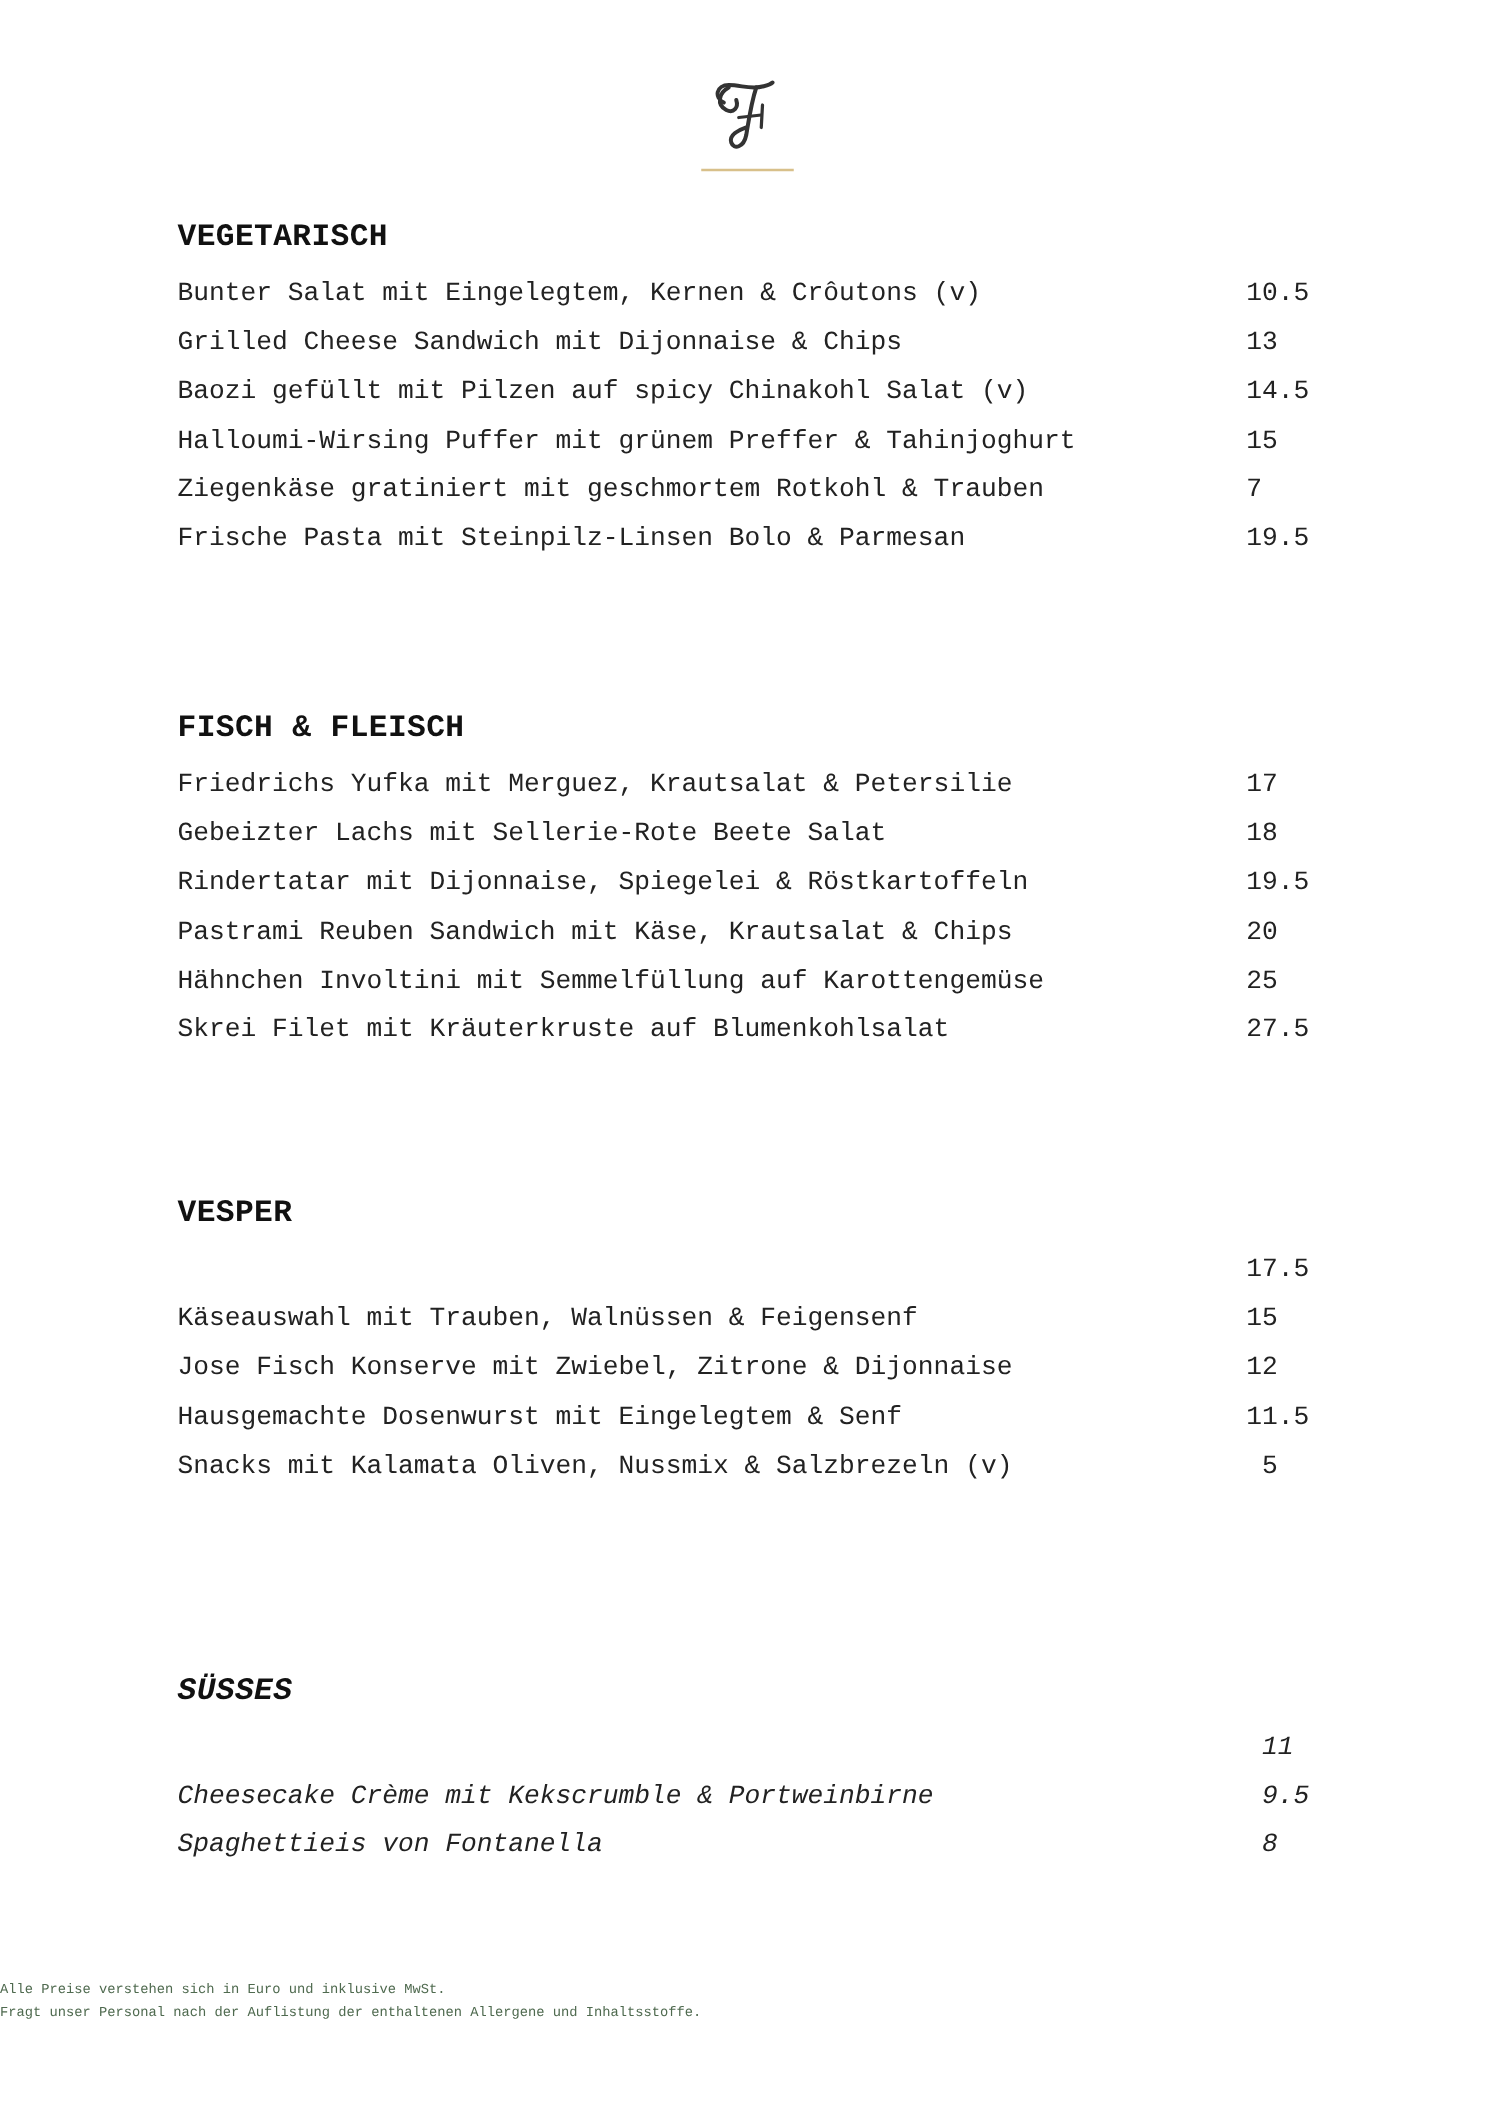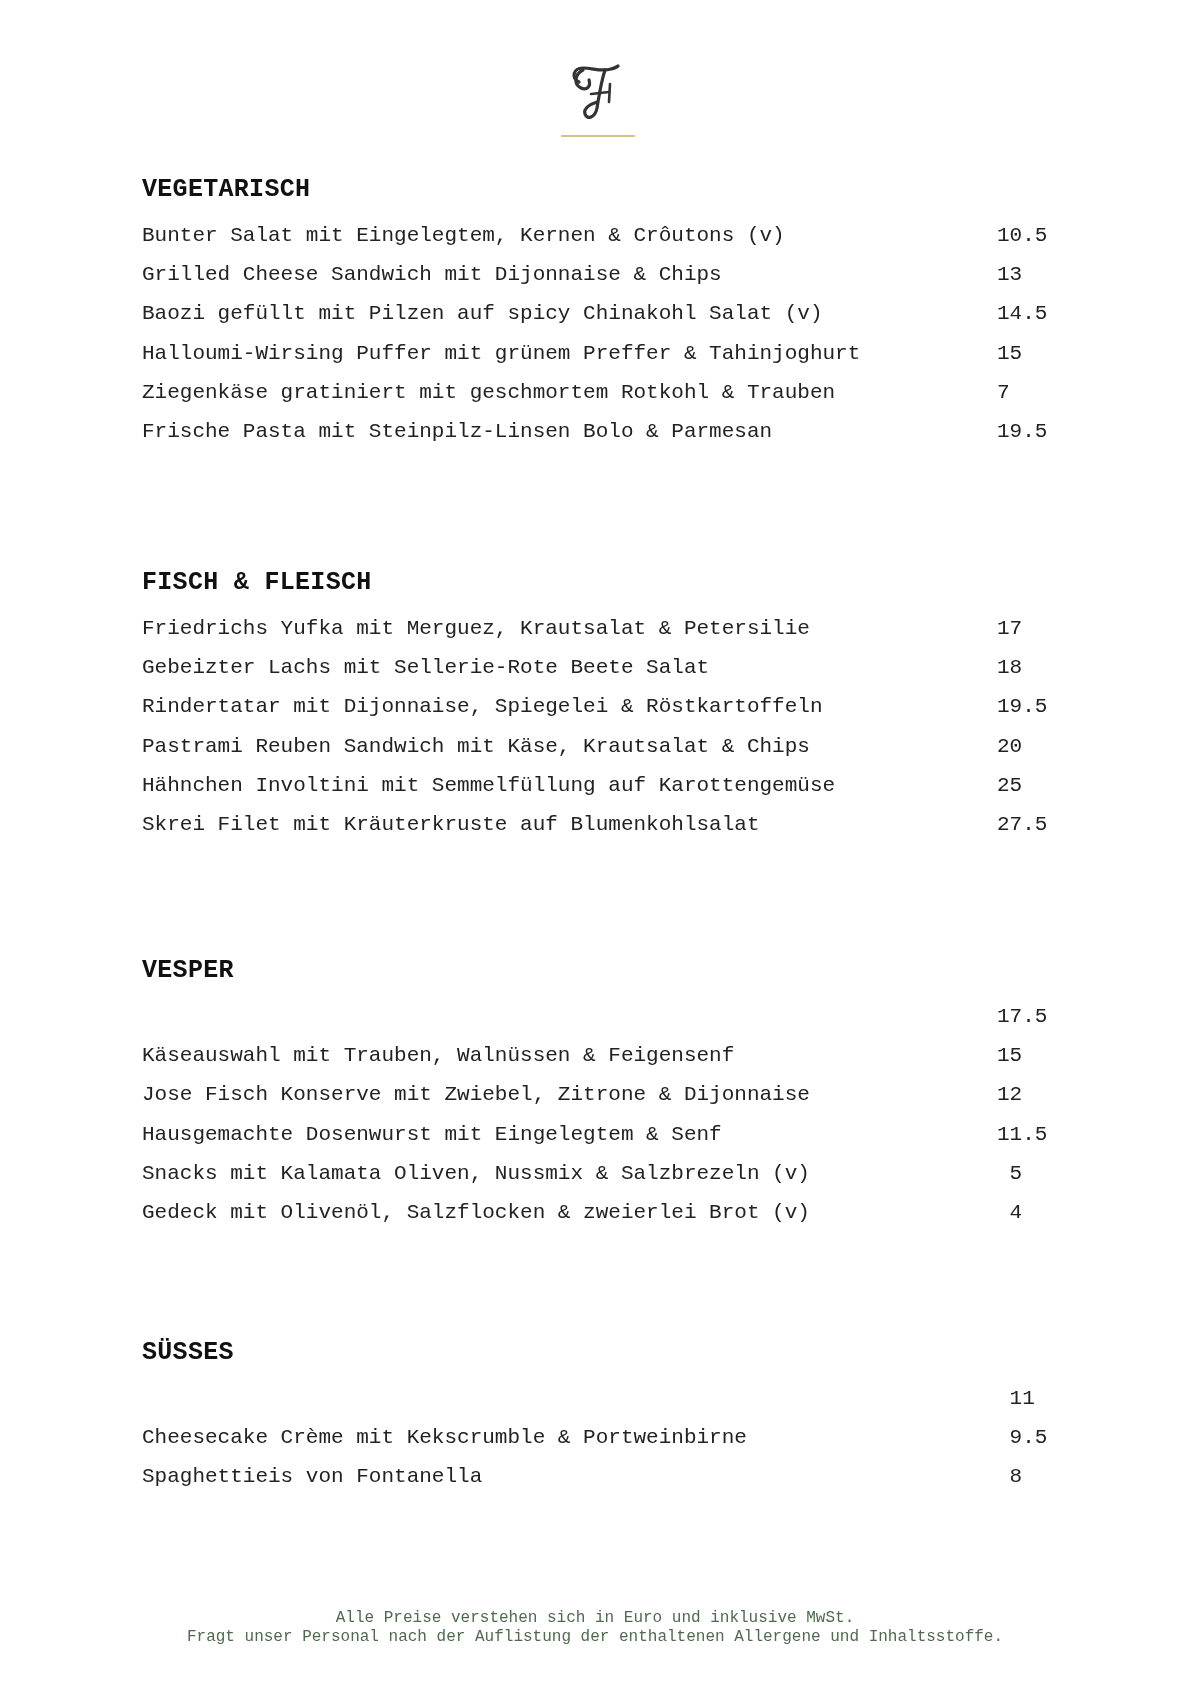--- a/index.html
+++ b/index.html
@@ -9,22 +9,22 @@
           display: flex; justify-content: center; }
   .logo svg { width: 60px; height: 66px; }
   .gold-rule { position: absolute; left: 561px; top: 135px; width: 74px; height: 2px; }
   .section { position: absolute; left: 142px; width: 920px; }
   .section-title { font-weight: bold; font-size: 25px; color: #111111;
                    letter-spacing: 0.3px; height: 34px; line-height: 34px; margin: 0; }
   .items { margin-top: 9px; }
   .item { position: relative; height: 39.2px; line-height: 39.2px; font-size: 21px; }
   .item-name { white-space: pre; color: #222222; }
   .item-price { position: absolute; left: 855px; top: 0; white-space: pre; color: #222222; }
-  .footer { position: absolute; left: 0; width: 1190px; top: 1583px; text-align: center;
-            font-size: 16px; line-height: 19px; margin-top: 26px; }
+  .footer { position: absolute; left: 0; width: 1190px; top: 1583px; 
+            font-size: 11px; line-height: 19px; }
   .footer div { white-space: pre; }
 </style>
 </head>
 <body>
 
 <div class="logo">
   <svg viewBox="0 0 60 66">
     <path d="M14 22 C6 18 8 8 18 8 C28 8 36 12 46 9 C50 8 52 7 53 6" fill="none" stroke="#333" stroke-width="3.2" stroke-linecap="round"></path>
     <path d="M18 10 C10 14 8 24 16 28 C22 31 26 26 24 20" fill="none" stroke="#333" stroke-width="3.2" stroke-linecap="round"></path>
     <path d="M40 10 C36 22 34 36 32 48 C30 58 22 60 20 54 C18 48 26 44 32 42" fill="none" stroke="#333" stroke-width="3.2" stroke-linecap="round"></path>
@@ -59,25 +59,24 @@
 </div>
 
 <div class="section" style="top:954px;">
   <h2 class="section-title">VESPER</h2>
   <div class="items">
     <div class="item"><span class="item-price">17.5</span></div>
     <div class="item"><span class="item-name">Käseauswahl mit Trauben, Walnüssen &amp; Feigensenf</span><span class="item-price">15</span></div>
     <div class="item"><span class="item-name">Jose Fisch Konserve mit Zwiebel, Zitrone &amp; Dijonnaise</span><span class="item-price">12</span></div>
     <div class="item"><span class="item-name">Hausgemachte Dosenwurst mit Eingelegtem &amp; Senf</span><span class="item-price">11.5</span></div>
     <div class="item"><span class="item-name">Snacks mit Kalamata Oliven, Nussmix &amp; Salzbrezeln (v)</span><span class="item-price"> 5</span></div>
-    <div class="item"><span class="item-name">Gedeck mit Olivenöl, Salzflocken &amp; zweierlei Brot (v)</span><span class="item-price"> 4</span></div>
   </div>
 </div>
 
-<div class="section" style="top:1336px;">
+<div class="section" style="top:1336px;font-style:italic;">
   <h2 class="section-title">SÜSSES</h2>
   <div class="items">
     <div class="item"><span class="item-price"> 11</span></div>
     <div class="item"><span class="item-name">Cheesecake Crème mit Kekscrumble &amp; Portweinbirne</span><span class="item-price"> 9.5</span></div>
     <div class="item"><span class="item-name">Spaghettieis von Fontanella</span><span class="item-price"> 8</span></div>
   </div>
 </div>
 
 <div class="footer" style="color:#4f6a4f;">
   <div>Alle Preise verstehen sich in Euro und inklusive MwSt.</div>

